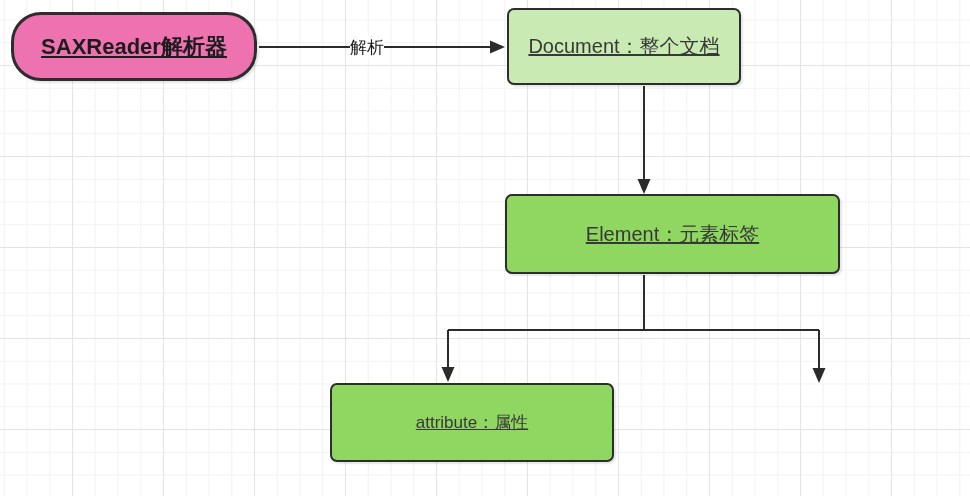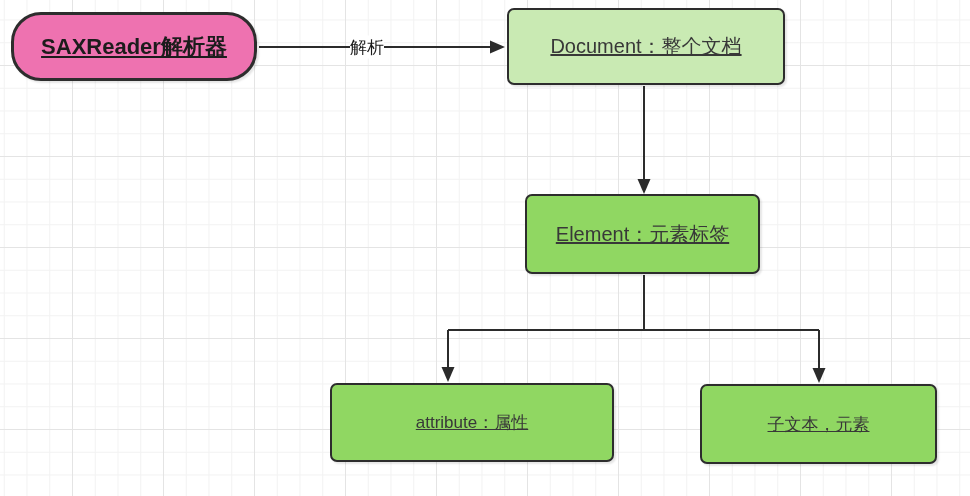--- a/index.html
+++ b/index.html
@@ -49,26 +49,26 @@
     width: 246px; height: 69px;
     background: #ee72b0;
     border-width: 3px;
     border-radius: 30px;
     font-weight: bold;
     font-size: 22px;
     color: #1c1c1c;
   }
   .node-document {
     left: 507px; top: 8px;
-    width: 278px; height: 77px;
+    width: 234px; height: 77px;
     background: #c9eab3;
   }
   .node-element {
-    left: 525px; top: 194px;
-    width: 235px; height: 80px;
+    left: 505px; top: 194px;
+    width: 335px; height: 80px;
     background: #90d762;
   }
   .node-attribute {
     left: 330px; top: 383px;
     width: 284px; height: 79px;
     background: #90d762;
     font-size: 17px;
   }
   .node-childtext {
     left: 700px; top: 384px;
@@ -120,19 +120,16 @@
   </div>
 
   <div class="node node-element">
     <span>Element：元素标签</span>
   </div>
 
   <div class="node node-attribute">
     <span>attribute：属性</span>
   </div>
 
-  <div class="node node-childtext">
-    <span>子文本，元素</span>
-  </div>
 
   <span class="edge-label">解析</span>
 
 </div>
 
 </body></html>

